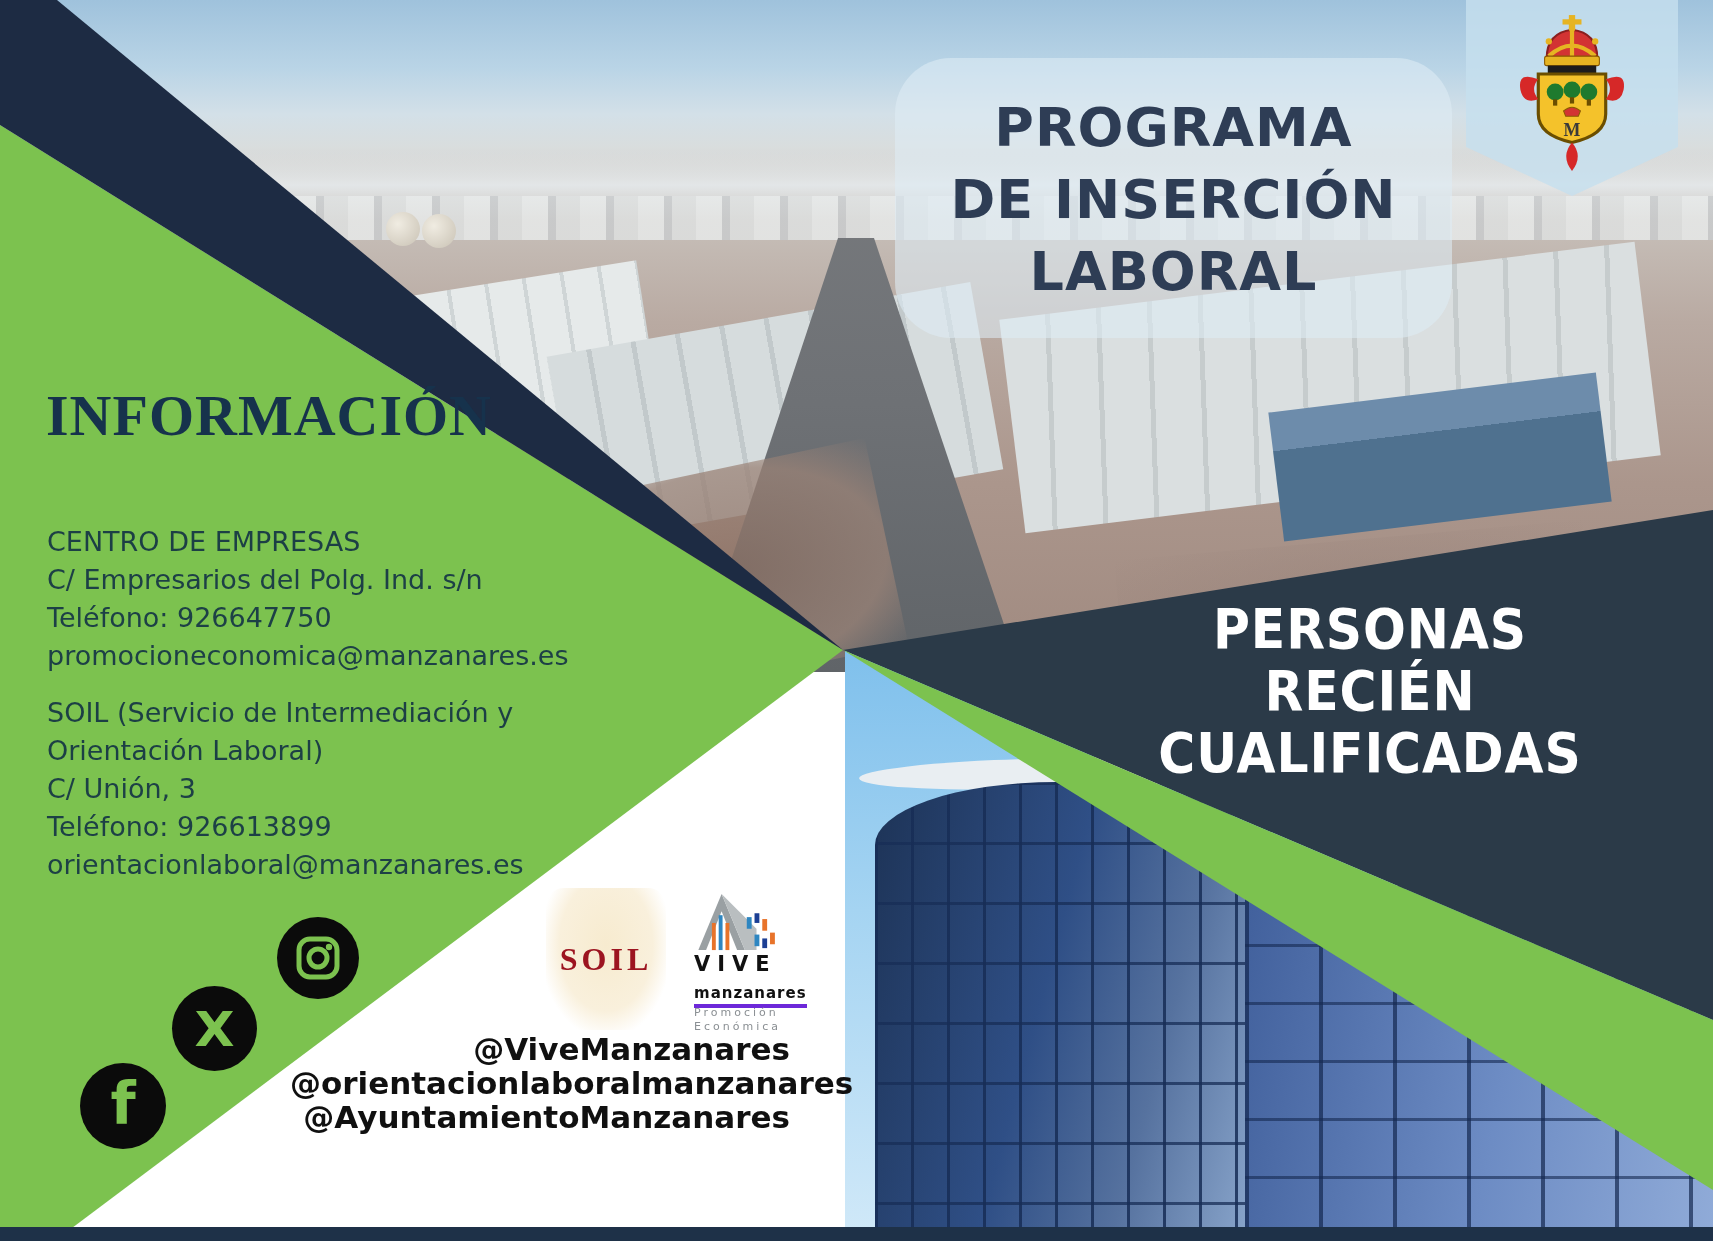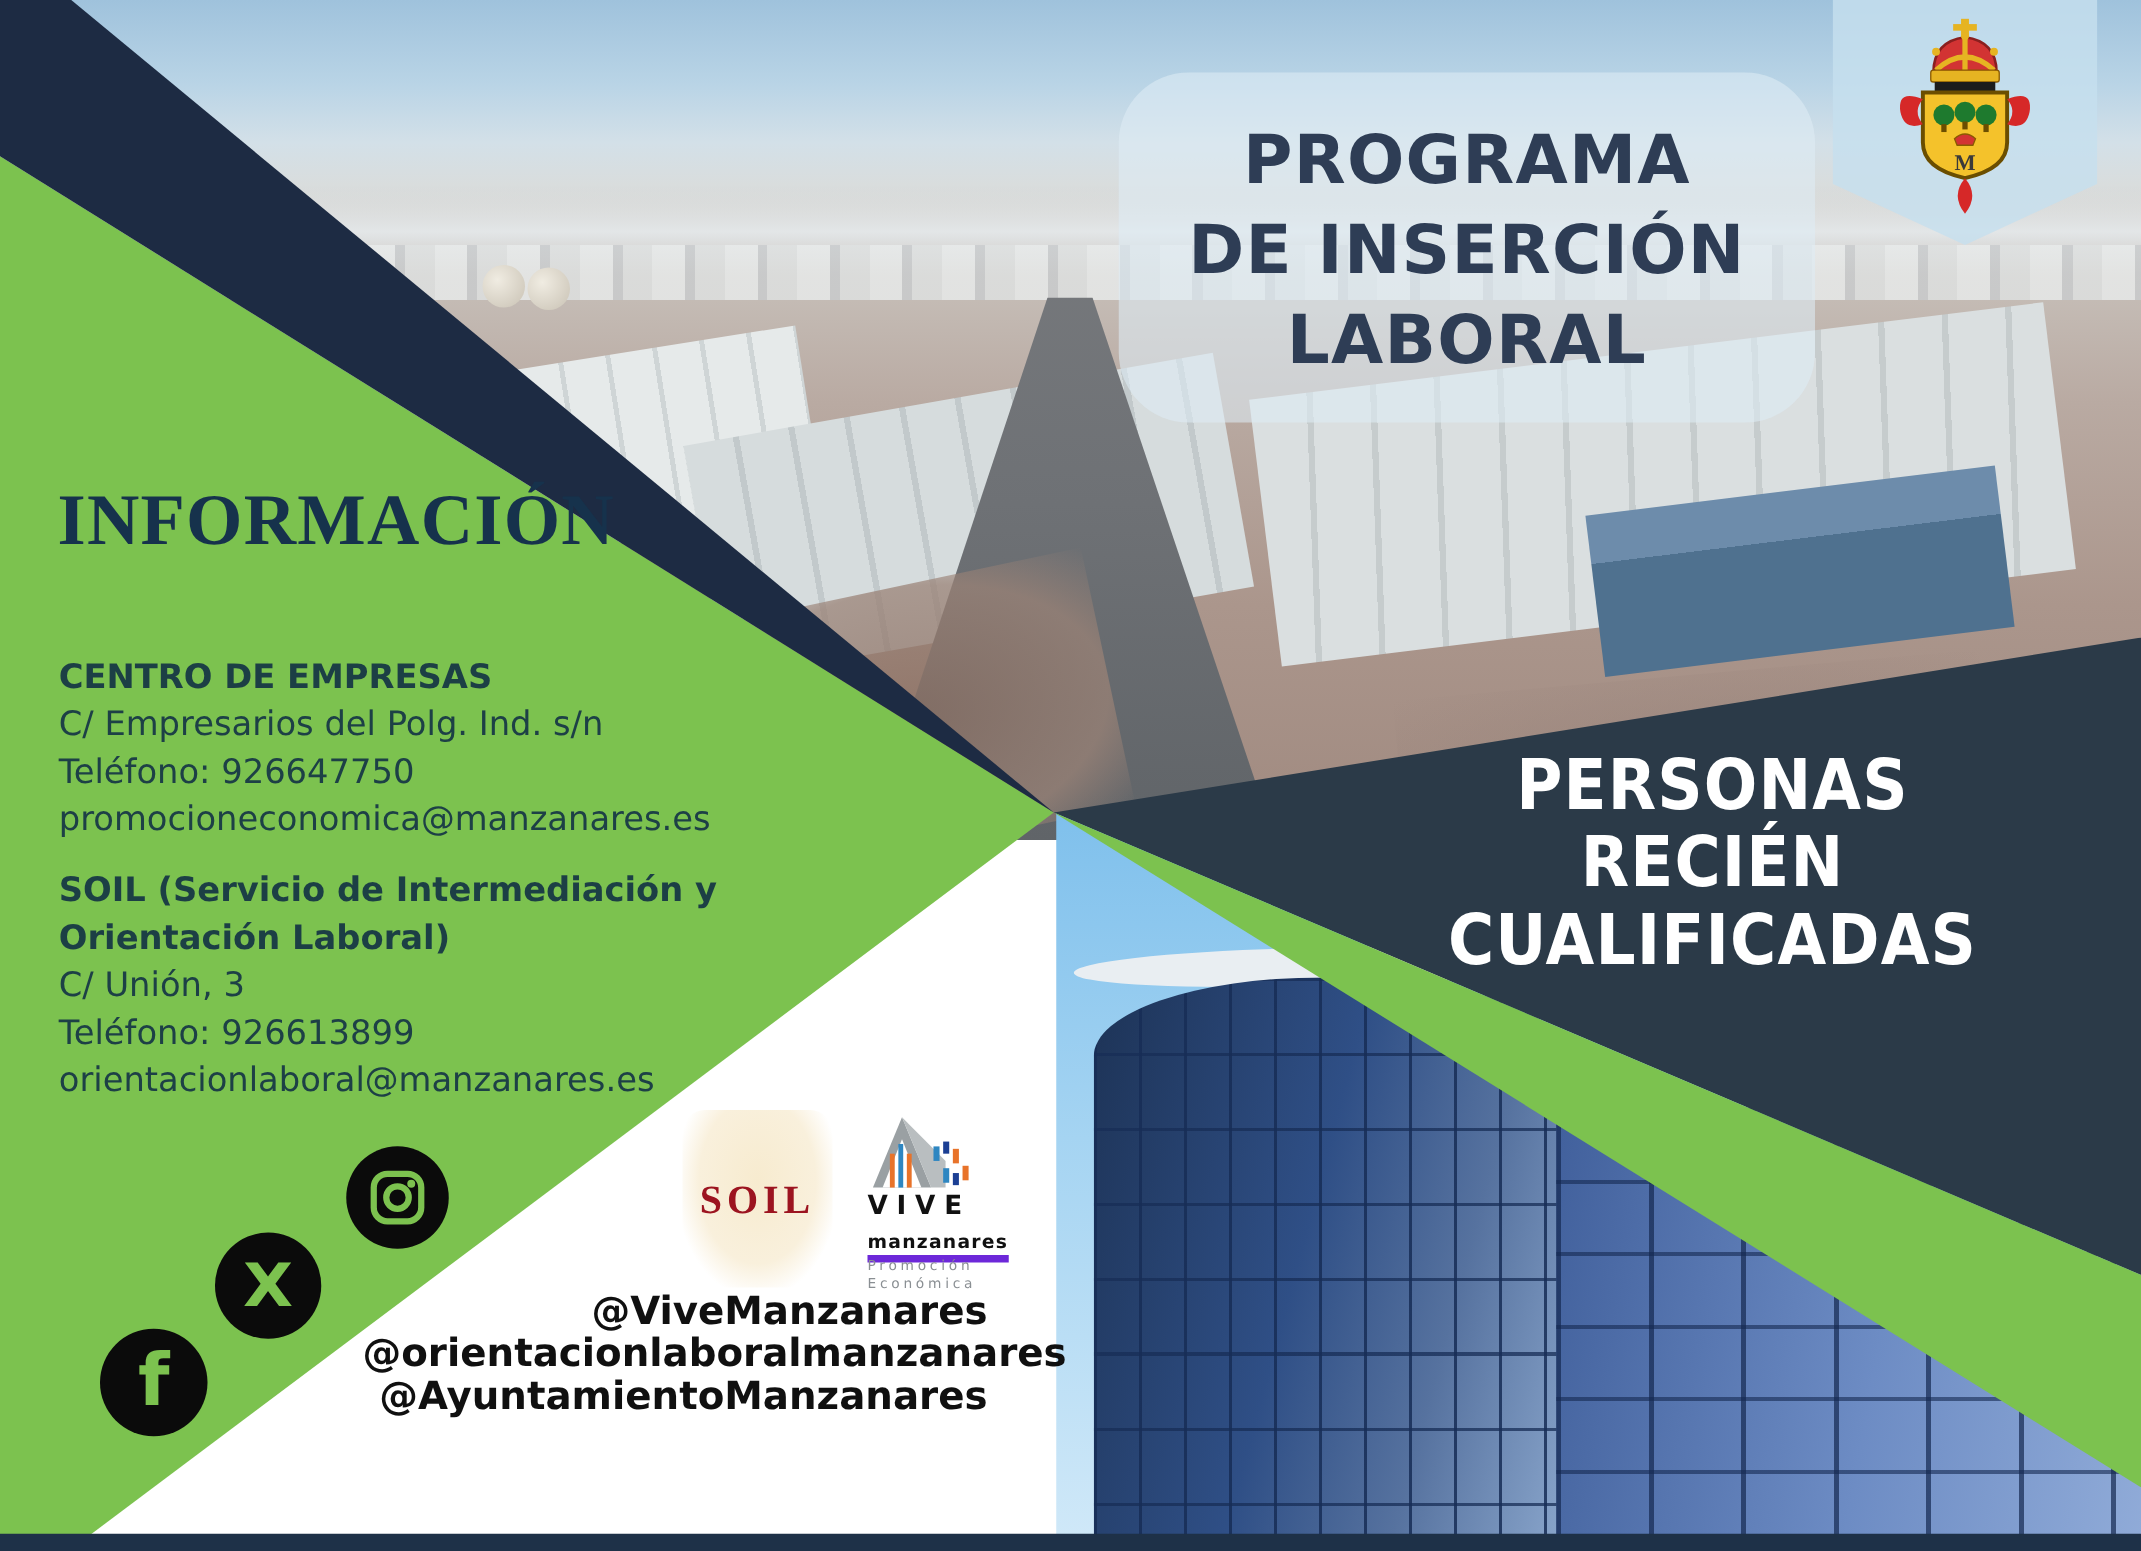--- a/index.html
+++ b/index.html
@@ -71,21 +71,21 @@
   #crest-banner{left:1466px;top:0;width:212px;height:196px;background:rgba(198,223,238,.82);
     clip-path:polygon(0 0,100% 0,100% 75%,50% 100%,0 75%);}
   #crest{left:1508px;top:14px;width:128px;height:158px;}
 
   
   #info-heading{left:46px;top:382px;font-family:"Liberation Serif","DejaVu Serif",serif;
     font-weight:bold;font-size:58px;letter-spacing:1px;color:#16324c;}
   .contact{left:47px;width:560px;font-size:27px;line-height:38px;color:#1d4046;}
   #contact-1{top:523px;}
   #contact-2{top:694px;}
-  .contact .bold{font-weight:bold;color:#1c3f45;}
+  .contact .bold{font-weight:normal;color:#1c3f45;}
 
   
   #audience{left:1020px;top:598px;width:700px;text-align:center;color:#ffffff;
     font-weight:bold;font-size:56px;line-height:62px;letter-spacing:1px;
     transform:scaleX(.9);transform-origin:50% 0;}
 
   
   .soc{border-radius:50%;background:#0b0b0b;display:flex;align-items:center;justify-content:center;}
   #ig{left:277px;top:917px;width:82px;height:82px;}
   #xi{left:172px;top:986px;width:85px;height:85px;}
@@ -97,21 +97,21 @@
   
   #soil-logo{left:528px;top:888px;width:156px;height:142px;display:flex;align-items:center;justify-content:center;}
   #soil-watermark{position:absolute;left:18px;top:0;width:120px;height:142px;border-radius:18px;
     background:radial-gradient(ellipse at 50% 40%,#f7ebcf 0%,#f9f0dc 55%,rgba(249,240,220,0) 78%);}
   #soil-text{position:relative;font-family:"Liberation Serif","DejaVu Serif",serif;font-weight:bold;
     font-size:32px;letter-spacing:4px;color:#9c1420;}
   #vive-logo{left:660px;top:890px;width:150px;height:140px;}
   #vive-mark{position:absolute;left:36px;top:0;width:88px;height:62px;}
   #vive-text1{position:absolute;left:0px;top:62px;width:124px;text-align:left;left:34px;
     font-size:21px;font-weight:bold;letter-spacing:7px;color:#111;}
-  #vive-text2{position:absolute;left:34px;top:94px;font-size:15px;font-weight:bold;letter-spacing:1px;color:#111;border-bottom:6px solid #6d28d9;padding-bottom:2px;}
+  #vive-text2{position:absolute;left:34px;top:94px;font-size:15px;font-weight:bold;letter-spacing:1px;color:#111;border-bottom:4px solid #6d28d9;padding-bottom:2px;}
   .vive-small{position:absolute;left:34px;font-size:11px;letter-spacing:3px;color:#8a8f93;}
   #vive-text3{top:116px;}
   #vive-text4{top:130px;}
 
   
   #handles{left:290px;top:1032px;width:500px;text-align:right;
     font-size:31px;line-height:34px;font-weight:bold;color:#101010;}
 </style>
 </head>
 <body>

